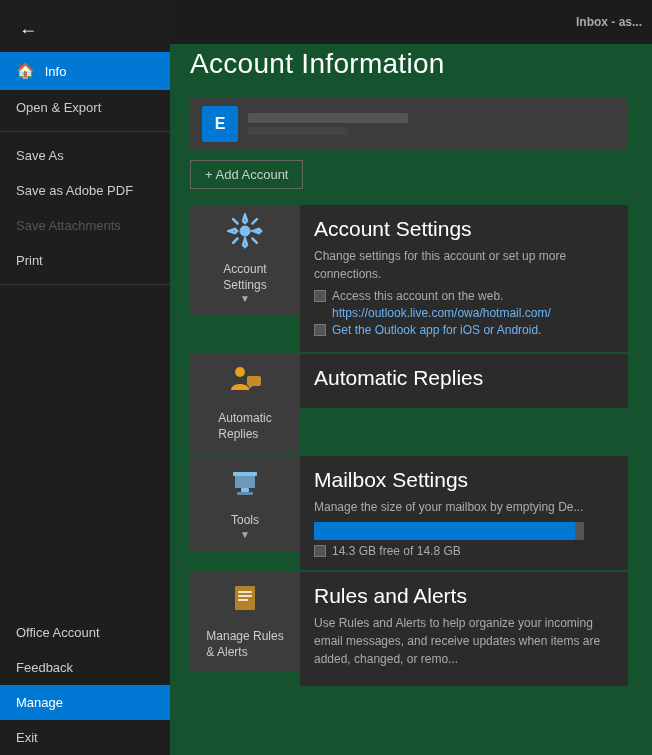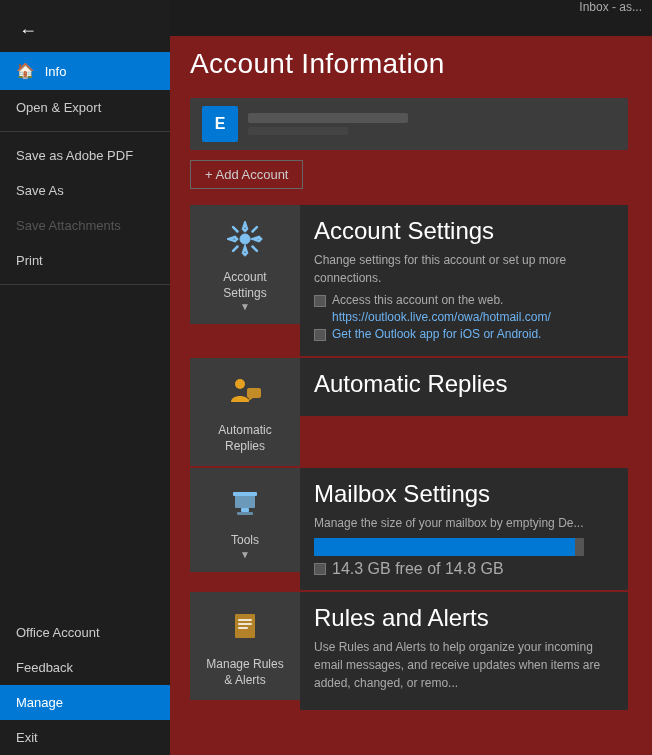--- a/index.html
+++ b/index.html
@@ -70,21 +70,21 @@
       margin-top: auto;
     }
 
     .sidebar-icon {
       font-size: 15px;
     }
 
     
     .main-content {
       flex: 1;
-      background: #7f1d1d;
+      background: #14532d;
       overflow-y: auto;
       padding: 20px 24px 20px 20px;
       color: #fff;
     }
 
     .page-title {
       font-size: 28px;
       font-weight: 300;
       color: #fff;
       margin-bottom: 18px;
@@ -163,23 +163,23 @@
     }
 
     .card-icon-area {
       width: 110px;
       min-width: 110px;
       background: #3c3c3c;
       display: flex;
       flex-direction: column;
       align-items: center;
       justify-content: center;
-      padding: 16px 8px 12px 8px;
+      padding: 8px 8px 12px 8px;
       cursor: pointer;
-      text-align: center;
+      text-align: left;
       min-height: 90px;
     }
 
     .card-icon {
       font-size: 30px;
       margin-bottom: 6px;
     }
 
     .card-label {
       font-size: 12px;
@@ -192,36 +192,36 @@
       color: #aaa;
     }
 
     .card-content {
       flex: 1;
       padding: 12px 14px 12px 14px;
       background: #2b2b2b;
     }
 
     .card-title {
-      font-size: 24px;
+      font-size: 21px;
       font-weight: 400;
       color: #fff;
       margin-bottom: 6px;
     }
 
     .card-description {
       font-size: 12px;
       color: #aaa;
       line-height: 1.5;
       margin-bottom: 6px;
     }
 
     .card-link-row {
       display: flex;
-      align-items: flex-end;
+      align-items: center;
       gap: 6px;
       margin-bottom: 3px;
     }
 
     .card-checkbox {
       width: 12px;
       height: 12px;
       background: #555;
       border: 1px solid #777;
       flex-shrink: 0;
@@ -250,34 +250,36 @@
 
     .mailbox-bar-fill {
       height: 100%;
       background: #0078d4;
     }
 
     .mailbox-size-text {
       display: flex;
       align-items: center;
       gap: 6px;
-      font-size: 16px;
+      font-size: 12px;
       color: #aaa;
     }
 
     
     .top-bar {
       position: absolute;
       top: 0;
       right: 0;
       width: 482px;
-      height: 36px;
+      height: 44px;
       background: #1c1c1c;
       display: flex;
+      align-items: center;
       padding: 0 10px;
+      font-weight: bold;
     }
 
     .top-bar-text {
       font-size: 12px;
       color: #aaa;
       margin-left: auto;
     }
   </style>
 </head>
 <body>
@@ -296,25 +298,25 @@
     <span>Info</span>
   </div>
 
   <div class="sidebar-item">
     <span>Open &amp; Export</span>
   </div>
 
   <hr class="sidebar-divider">
 
   <div class="sidebar-item">
+    <span>Save As</span>
+  </div>
+
+  <div class="sidebar-item">
     <span>Save as Adobe PDF</span>
-  </div>
-
-  <div class="sidebar-item">
-    <span>Save As</span>
   </div>
 
   <div class="sidebar-item disabled">
     <span>Save Attachments</span>
   </div>
 
   <div class="sidebar-item">
     <span>Print</span>
   </div>
 

